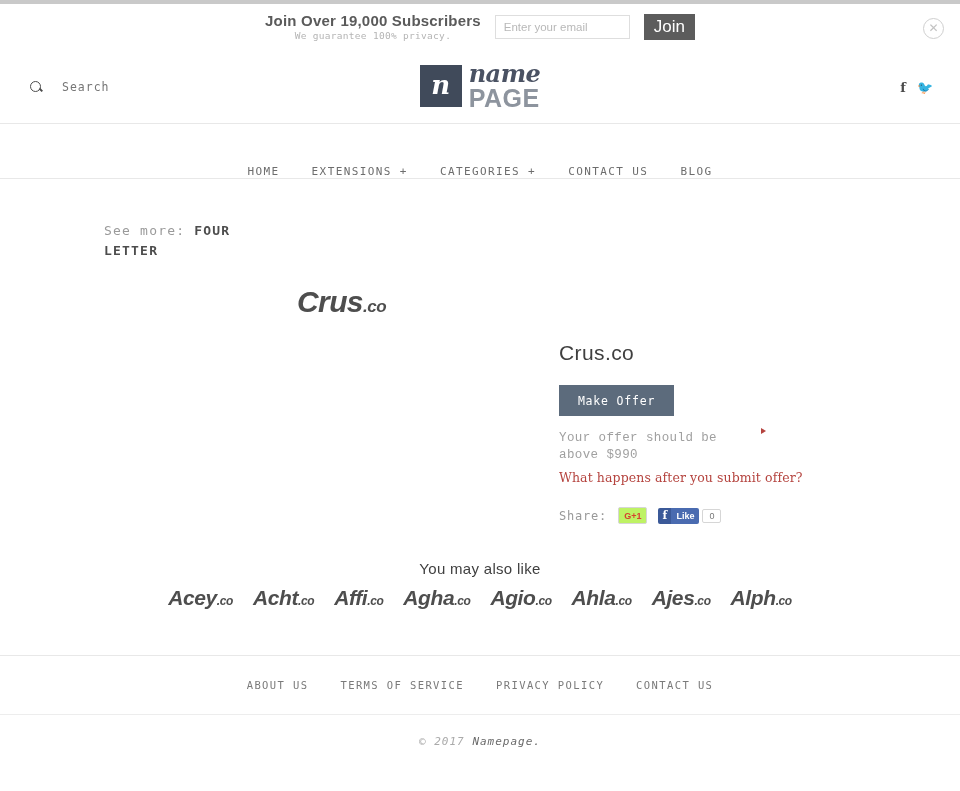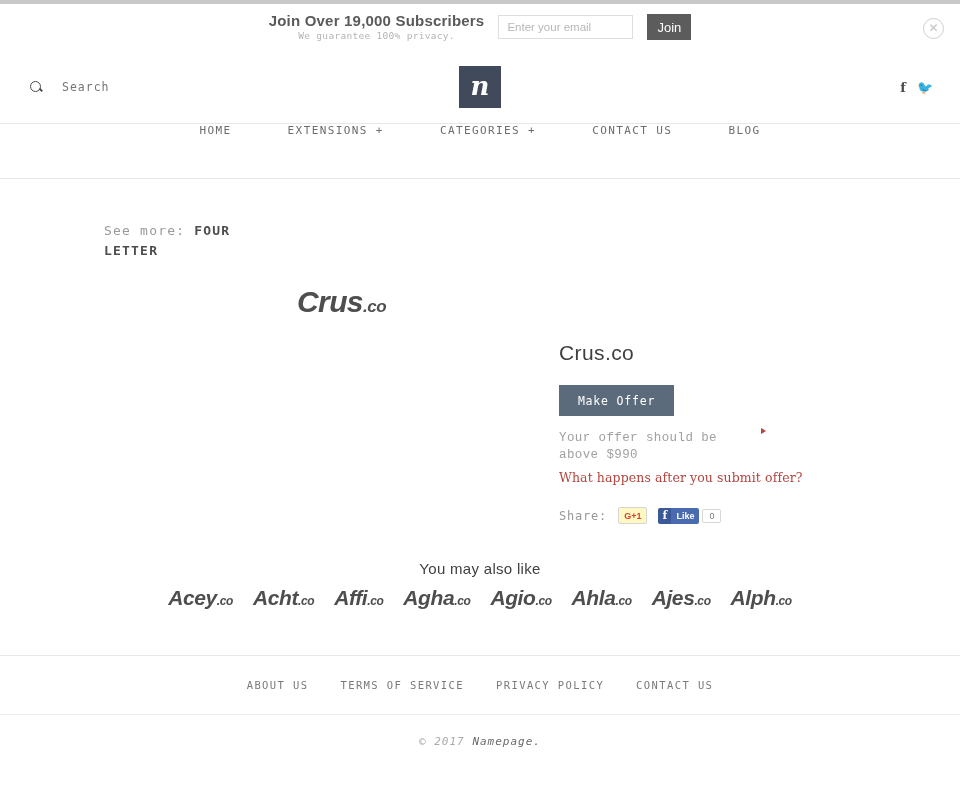--- a/index.html
+++ b/index.html
@@ -65,21 +65,21 @@
     outline: none;
   }
   .email-input::placeholder { color: #b8b8b8; }
   .join-btn {
     height: 26px;
     min-width: 42px;
     padding: 0 10px;
     background: #5c5c5c;
     color: #ffffff;
     border: none;
-    font-size: 13px;
+    font-size: 17px;
     font-family: "Liberation Sans", sans-serif;
     cursor: pointer;
   }
   .close-banner {
     position: absolute;
     right: 16px;
     top: 14px;
     width: 19px;
     height: 19px;
     border: 1px solid #cfcfcf;
@@ -193,23 +193,23 @@
     cursor: pointer;
     line-height: 1;
   }
   .soc-fb { font-family: "DejaVu Serif", serif; font-weight: bold; font-size: 13px; }
 
   
   .nav {
     height: 54px;
     border-bottom: 1px solid #e8e8e8;
     display: flex;
-    align-items: flex-start;
-    justify-content: center;
-    gap: 56px;
+    align-items: flex-end;
+    justify-content: center;
+    gap: 32px;
   }
   .nav-item {
     font-size: 11px;
     letter-spacing: 1.4px;
     color: #6d6d6d;
     font-family: "DejaVu Sans Mono", monospace;
     cursor: pointer;
     white-space: nowrap;
   }
 
@@ -306,21 +306,21 @@
     font-family: "DejaVu Sans Mono", monospace;
   }
   .gplus {
     display: inline-flex;
     align-items: center;
     justify-content: center;
     height: 15px;
     padding: 0 5px;
     border: 1px solid #d6d6d6;
     border-radius: 2px;
-    background: #fef9c3;
+    background: #bef264;
     color: #d6402f;
     font-size: 9px;
     font-weight: bold;
     font-family: "Liberation Sans", sans-serif;
     cursor: pointer;
   }
   .fblike-wrap { display: flex; align-items: center; gap: 3px; }
   .fblike {
     display: inline-flex;
     align-items: center;
@@ -439,20 +439,24 @@
 
 <div class="header">
   <div class="search-box">
     <span class="search-ico"></span>
     <span class="search-label">Search</span>
   </div>
 
   <div class="logo">
     <div class="logo-mark">
       <span>n</span>
+    </div>
+    <div class="logo-words">
+      <span class="logo-name">name</span>
+      <span class="logo-page">PAGE</span>
     </div>
   </div>
 
   <div class="socials">
     <span class="soc soc-fb">f</span>
     <span class="soc">🐦</span>
   </div>
 </div>
 
 <div class="nav">

